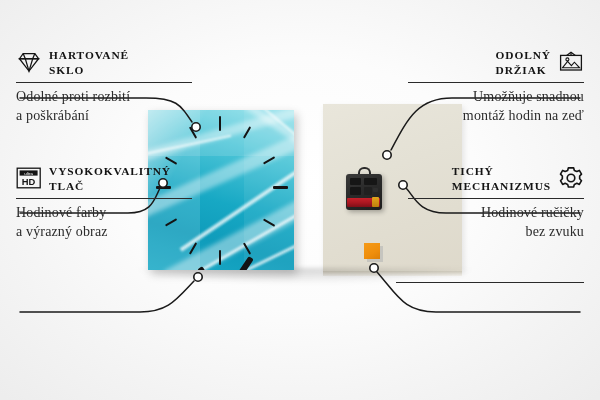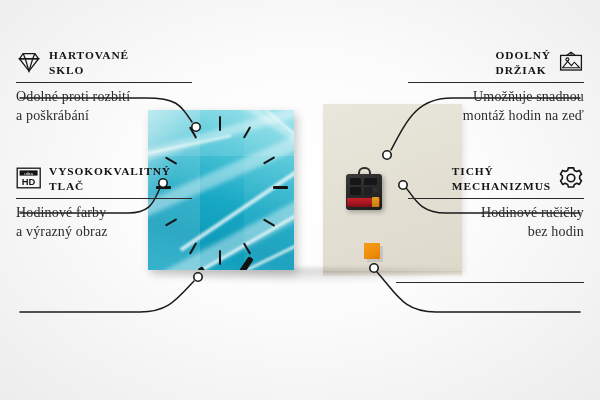--- a/index.html
+++ b/index.html
@@ -348,21 +348,21 @@
       <svg class="ficon" viewBox="0 0 24 24">
         <g fill="none" stroke="#141414" stroke-width="1.5" stroke-linejoin="round">
           <path d="M9.6 2.6 h4.8 l0.7 2.4 2.3 1.0 2.3 -1.0 2.0 3.4 -1.7 1.8 0 2.5 1.7 1.8 -2.0 3.4 -2.3 -1.0 -2.3 1.0 -0.7 2.4 h-4.8 l-0.7 -2.4 -2.3 -1.0 -2.3 1.0 -2.0 -3.4 1.7 -1.8 0 -2.5 -1.7 -1.8 2.0 -3.4 2.3 1.0 2.3 -1.0 Z"></path>
           <circle cx="12" cy="12" r="3.5"></circle>
         </g>
       </svg>
     </div>
     <div class="rule"></div>
     <div class="fdesc">
       <span>Hodinové ručičky</span><br>
-      <span>bez hodin</span>
+      <span>bez zvuku</span>
     </div>
   </div>
 
   <div class="feature right" id="f-foam">
     <div class="rule"></div>
   </div>
 
 </div>
 
 </body></html>

